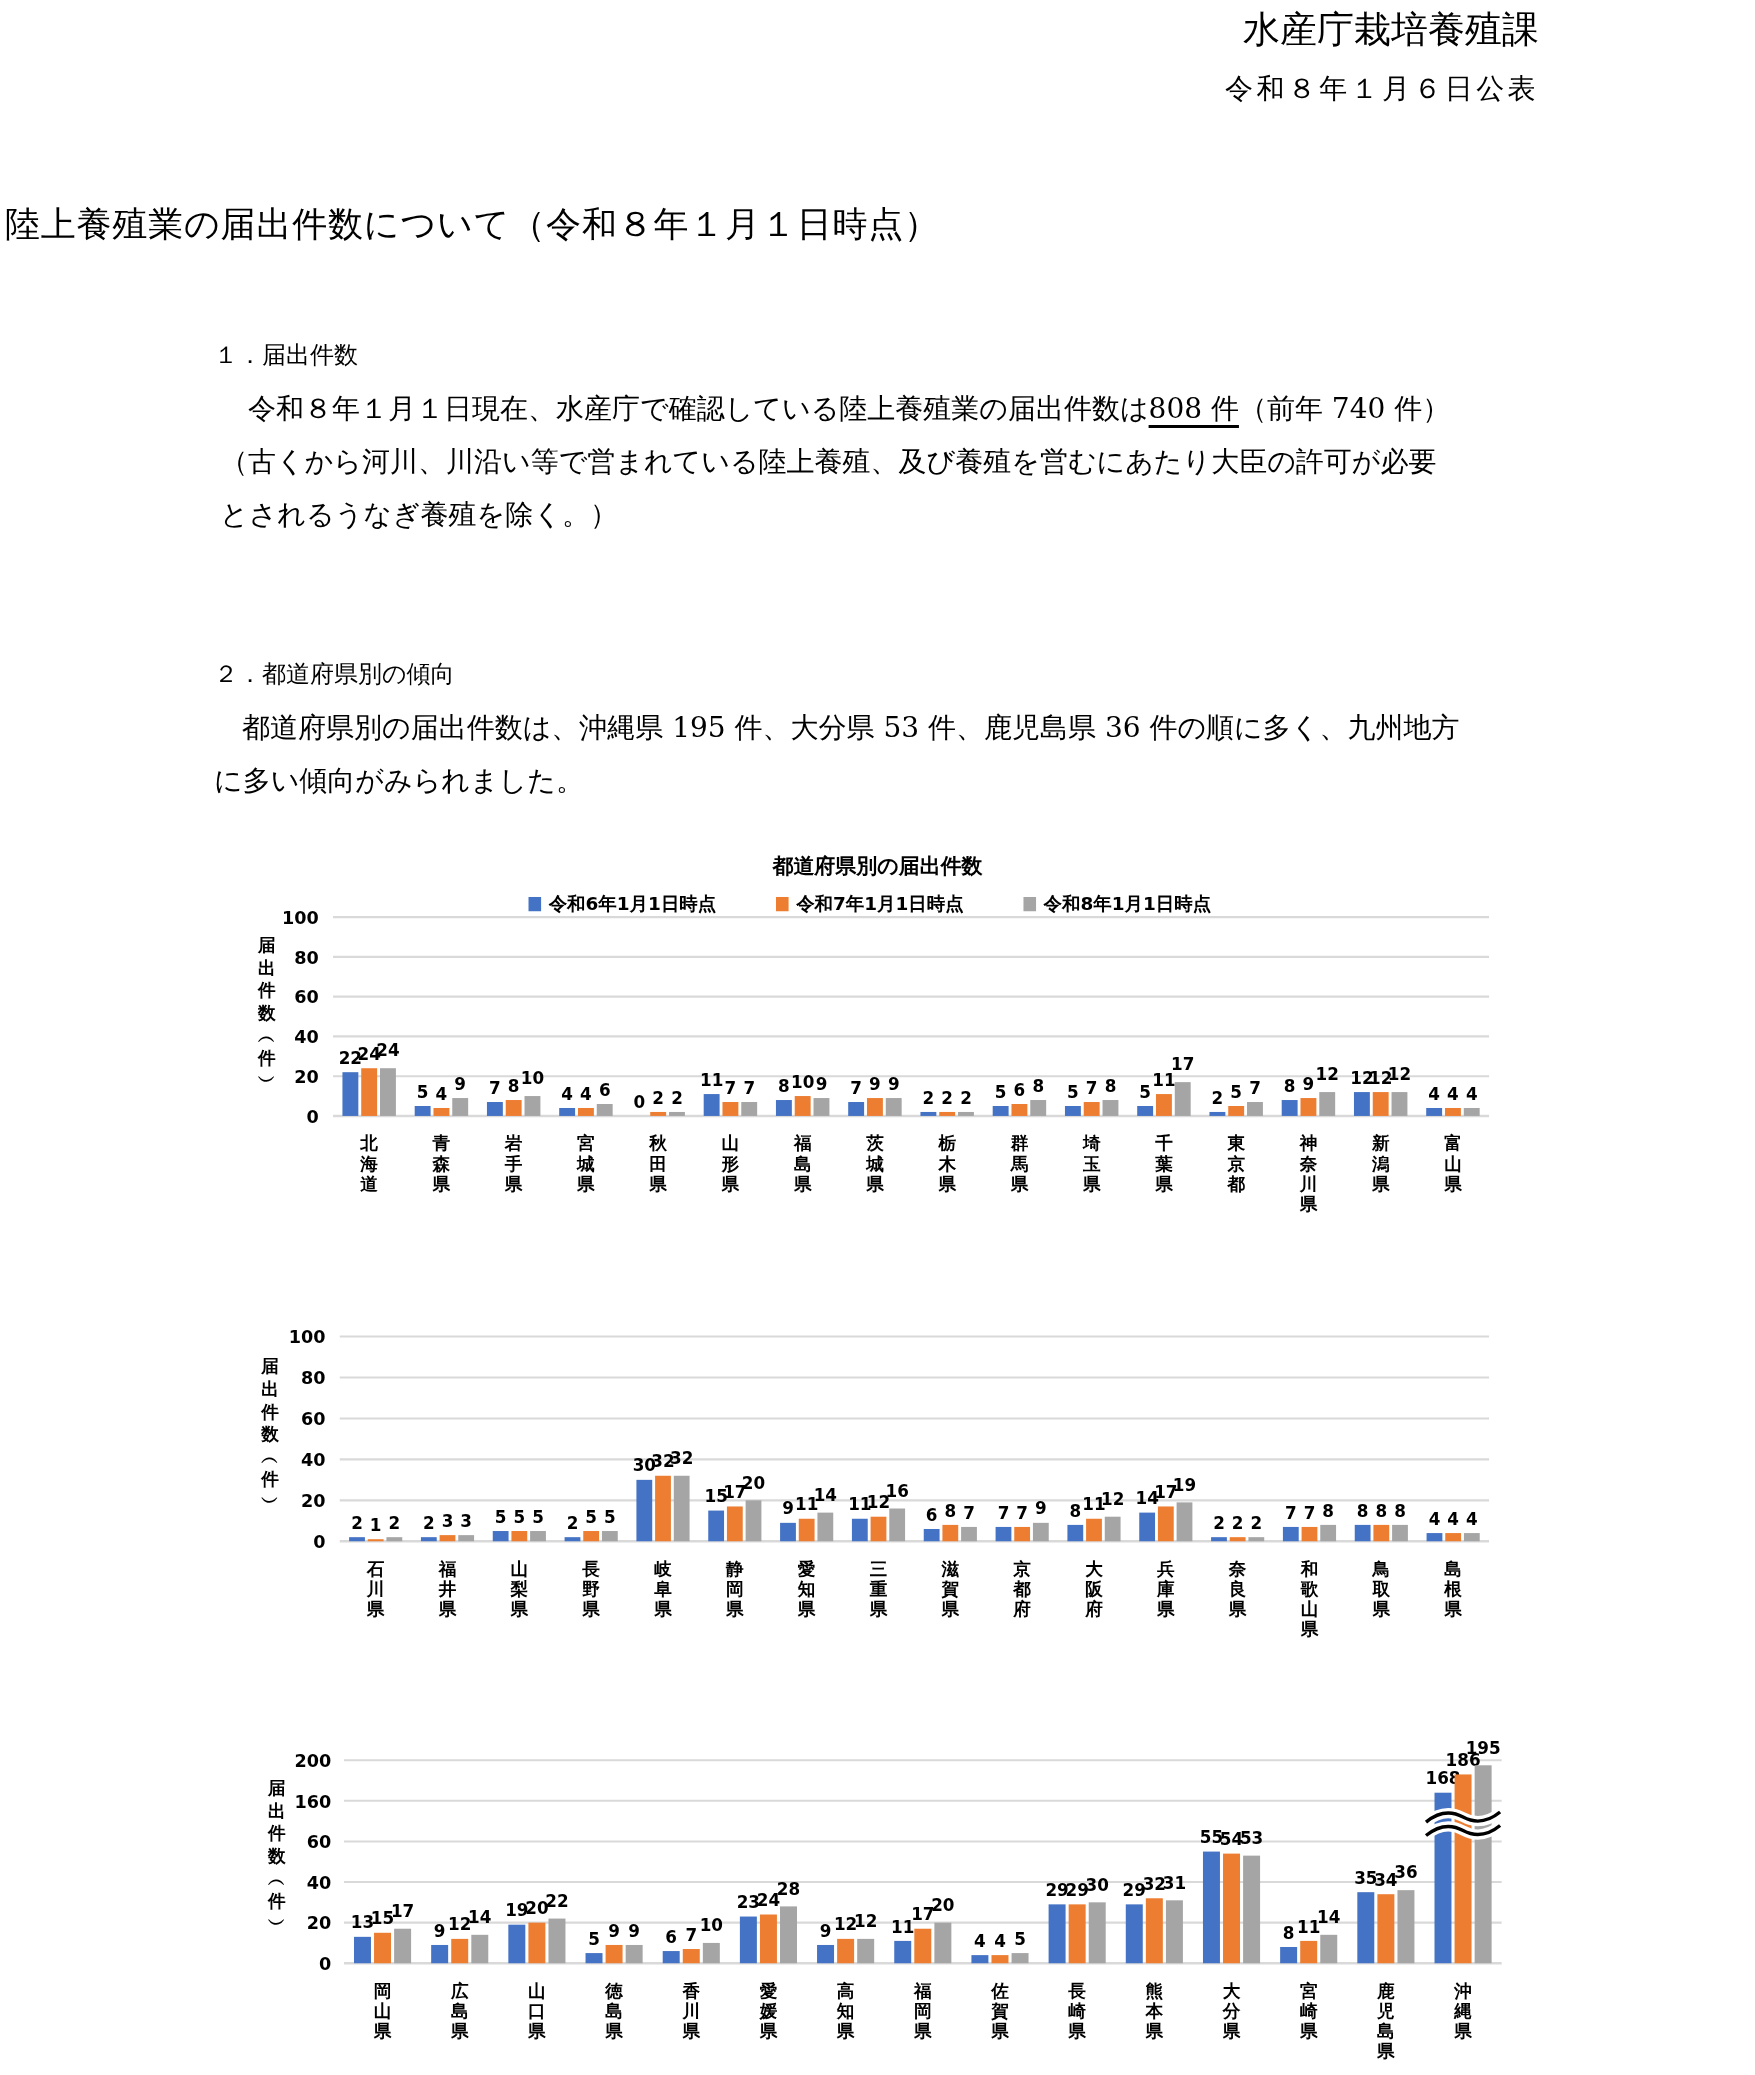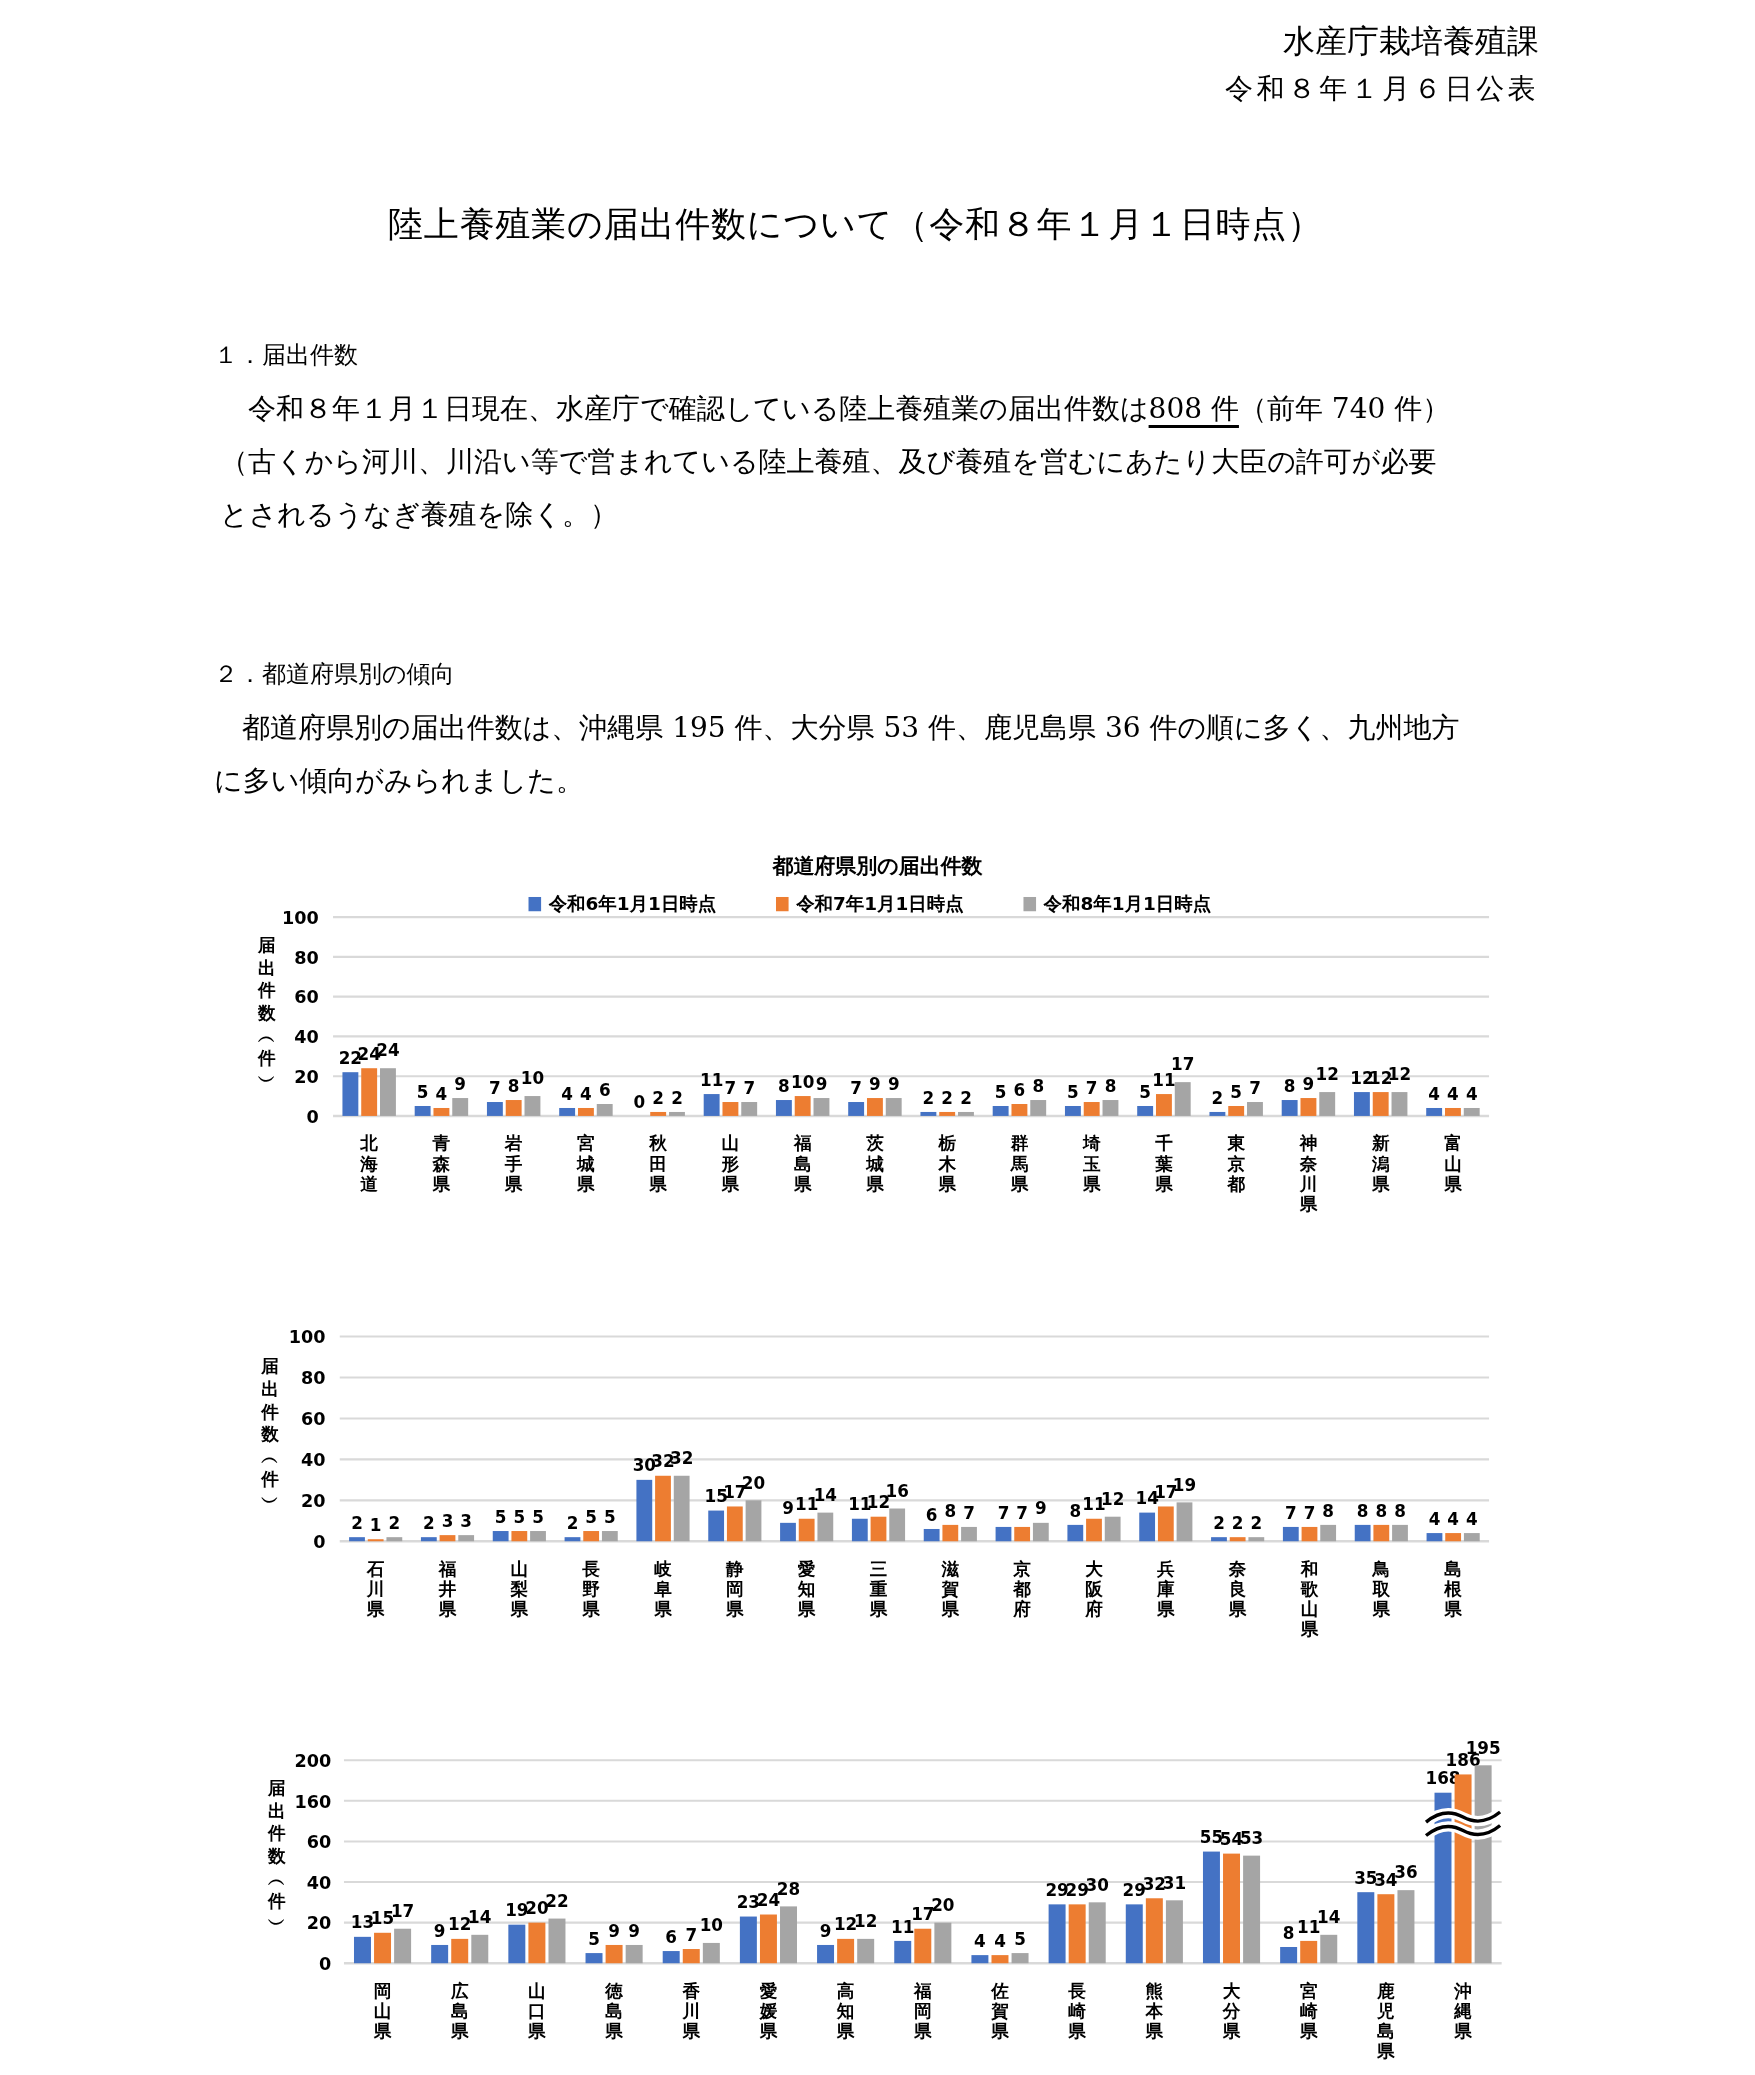--- a/index.html
+++ b/index.html
@@ -1,20 +1,20 @@
 <!DOCTYPE html>
 <html style="font-size:13.4px"><head>
 <meta charset="utf-8">
 <style>
   html, body { margin:0; padding:0; background:#fff; }
   body { width:1755px; height:2075px; position:relative; overflow:hidden; font-family:"DejaVu Serif", serif; color:#000; }
   .abs { position:absolute; }
-  .dept { right:216px; top:20px; font-size:32px; text-align:center; }
+  .dept { right:216px; top:5px; font-size:37px; text-align:center; }
   .date { right:216px; top:70px; font-size:28px; text-align:center; letter-spacing:3.4px; }
-  .title { left:11px; width:1689px; top:201px; text-align:center; font-size:35px; letter-spacing:0.8px; }
+  .title { left:5px; width:1689px; top:201px; text-align:left; font-size:35px; letter-spacing:0.8px; }
   .sec { left:214px; font-size:24px; }
   .para { left:214px; width:1330px; font-size:28px; line-height:53px; }
   .para .indent { padding-left:28px; }
   .u { text-decoration:underline; text-decoration-thickness:3.4px; text-underline-offset:6.7px; }
   svg text { font-family:"DejaVu Sans", sans-serif; }
   .chart { position:absolute; left:0; top:0; }
 </style>
 </head>
 <body>
 

